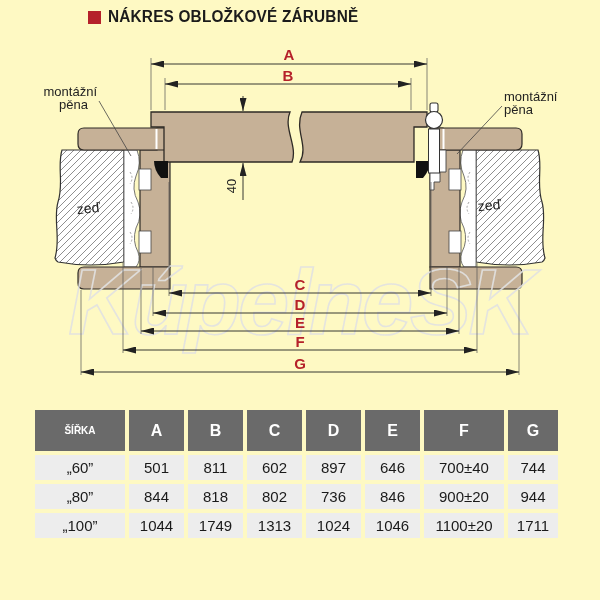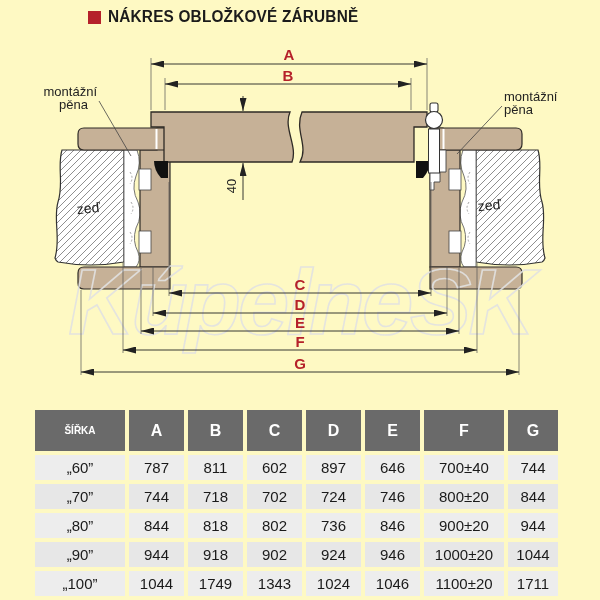--- a/index.html
+++ b/index.html
@@ -153,63 +153,43 @@
         <th>C</th>
         <th>D</th>
         <th>E</th>
         <th>F</th>
         <th>G</th>
       </tr>
     </thead>
     <tbody>
       <tr>
         <td>„60”</td>
-        <td>787</td>
+        <td>501</td>
         <td>811</td>
         <td>602</td>
         <td>897</td>
         <td>646</td>
         <td>700±40</td>
         <td>744</td>
-      </tr>
-      <tr class="alt">
-        <td>„70”</td>
-        <td>744</td>
-        <td>718</td>
-        <td>702</td>
-        <td>724</td>
-        <td>746</td>
-        <td>800±20</td>
-        <td>844</td>
       </tr>
       <tr>
         <td>„80”</td>
         <td>844</td>
         <td>818</td>
         <td>802</td>
         <td>736</td>
         <td>846</td>
         <td>900±20</td>
         <td>944</td>
       </tr>
-      <tr class="alt">
-        <td>„90”</td>
-        <td>944</td>
-        <td>918</td>
-        <td>902</td>
-        <td>924</td>
-        <td>946</td>
-        <td>1000±20</td>
-        <td>1044</td>
-      </tr>
       <tr>
         <td>„100”</td>
         <td>1044</td>
         <td>1749</td>
-        <td>1343</td>
+        <td>1313</td>
         <td>1024</td>
         <td>1046</td>
         <td>1100±20</td>
         <td>1711</td>
       </tr>
     </tbody>
   </table>
 </div>
 
 </body></html>

